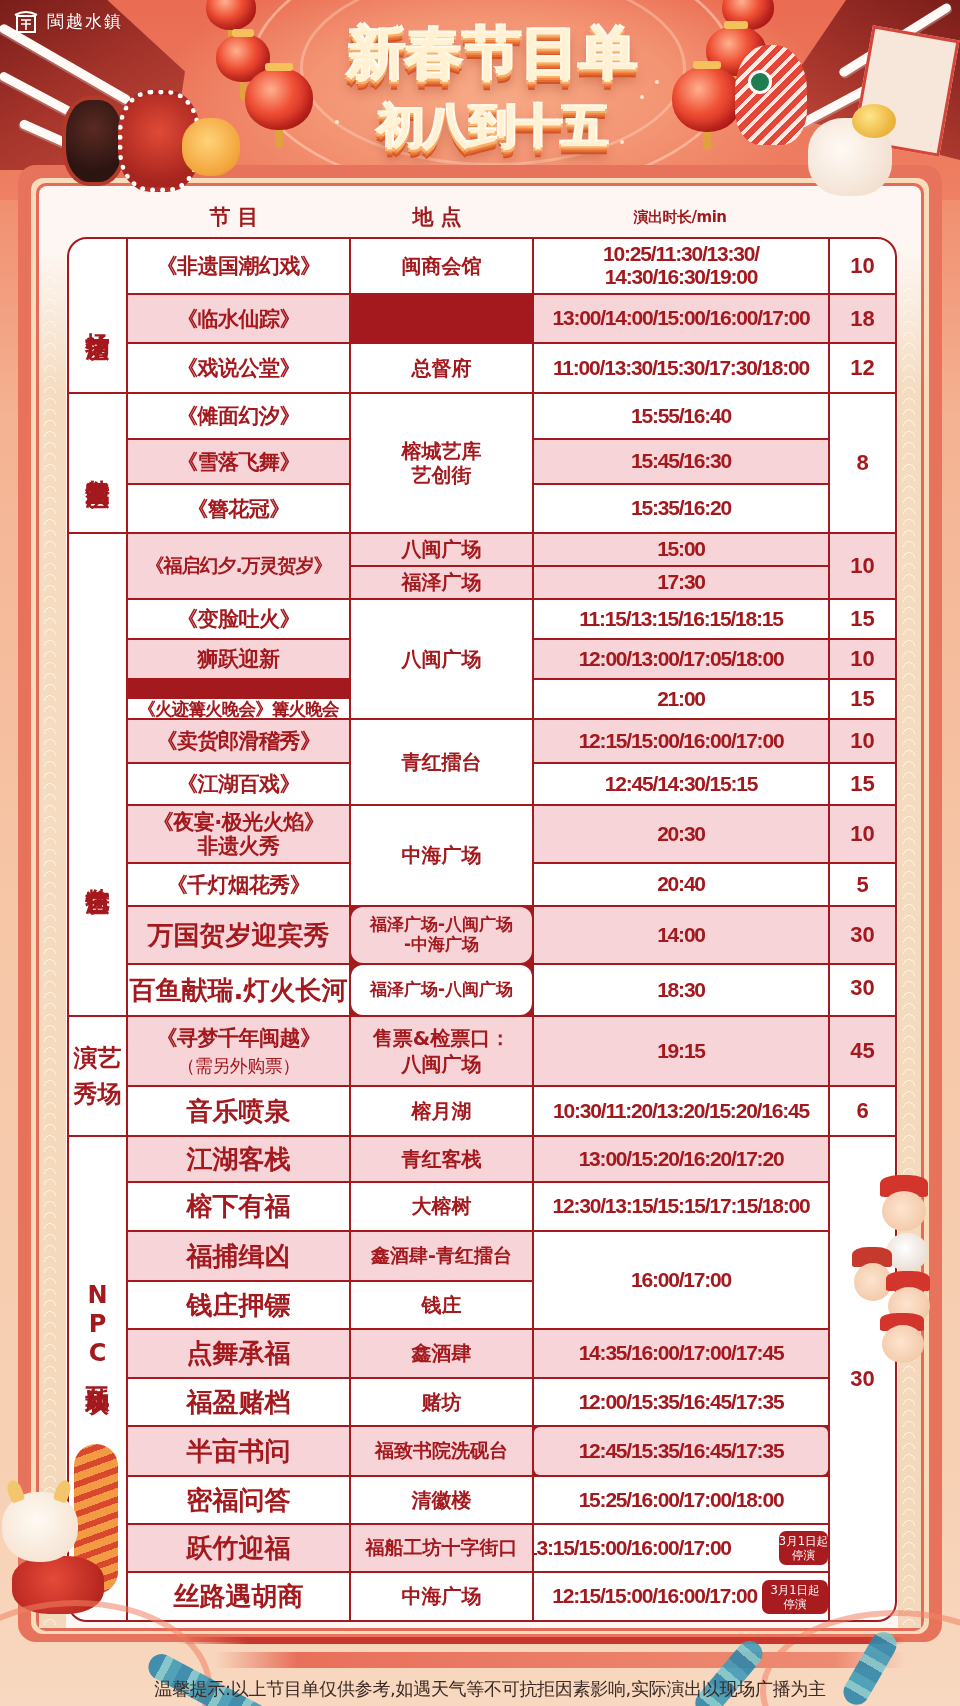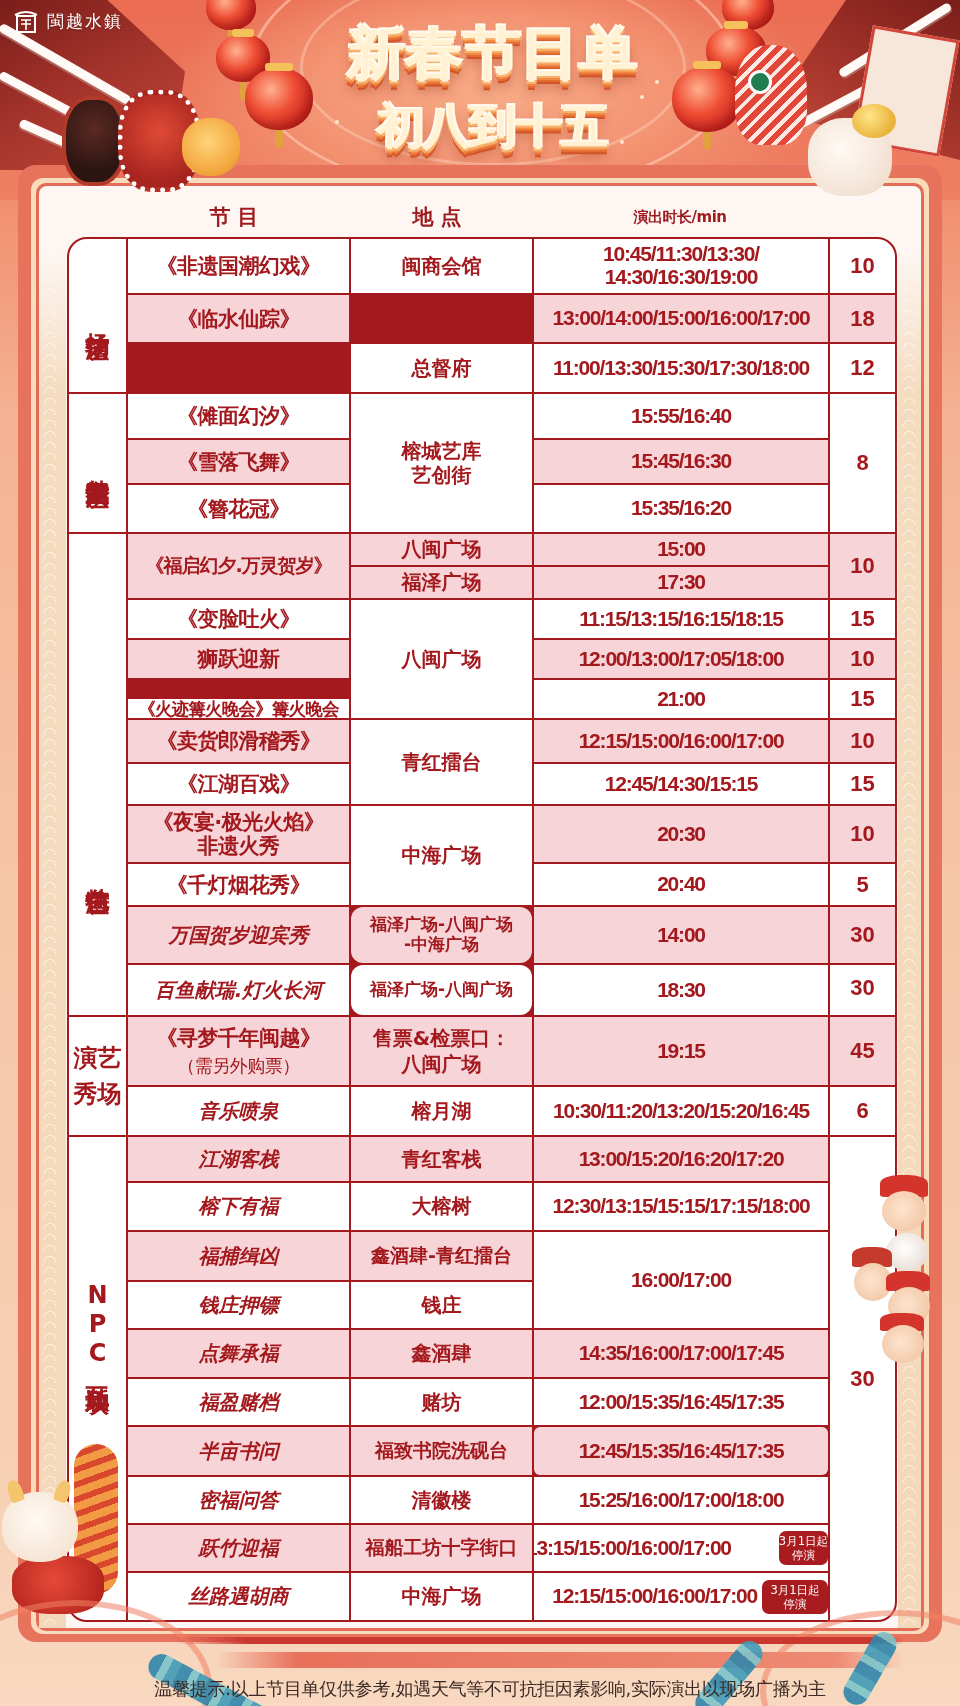--- a/index.html
+++ b/index.html
@@ -72,21 +72,21 @@
 
   .schedule { left:67px; top:237px; width:830px; height:1385px; box-sizing:border-box;
     border:2px solid #a3191e; border-radius:20px; overflow:hidden; background:#a3191e;
     display:grid; gap:2px;
     grid-template-columns: 57px 221px 181px 294px 65px;
     grid-template-rows: 54px 47px 48px 44px 43px 47px 31px 31px 38px 38px 38px 42px 40px 56px 41px 56px 50px 68px 48px 44px 47px 48px 46px 47px 46px 48px 46px 46px 47px; }
   .c { background:#ffffff; display:flex; flex-direction:column; align-items:center; justify-content:center;
        text-align:center; color:#a3191e; overflow:hidden; white-space:nowrap; }
   .pk { background:#f6d4d7; }
   .prog { font-size:21px; font-weight:bold; letter-spacing:-0.5px; }
-  .prog-l { font-size:20px; font-weight:bold;font-style:italic; }
+  .prog-l { font-size:26px; font-weight:bold; }
   .prog-s { font-size:19px; font-weight:bold; letter-spacing:-1px; }
   .prog-xs { font-size:17.5px; font-weight:bold; letter-spacing:-0.8px; }
   .loc { font-size:20px; font-weight:bold; }
   .loc-s { font-size:17px; font-weight:bold; line-height:1.15;border-radius:12px; }
   .loc-m { font-size:19px; font-weight:bold; }
   .time { font-family:"Liberation Sans", sans-serif; font-weight:bold; font-size:21px; letter-spacing:-1.2px; line-height:1.08; }
   .dur { font-family:"Liberation Sans", sans-serif; font-size:22px; font-weight:bold; }
   .cat { font-weight:bold; font-size:24px; }
   .vt { writing-mode:vertical-rl; text-orientation:upright; letter-spacing:1px; line-height:1; }
   .hz span { display:block; line-height:1.5; }
@@ -194,29 +194,30 @@
       <span>秀场</span>
     </div>
   </div>
   <div class="c cat" style="grid-row:20/30;grid-column:1;">
     <span class="vt" style="transform:translateY(-52px);">NPC互动版块</span>
   </div>
 
   <div class="c prog" style="grid-row:1;grid-column:2;">《非遗国潮幻戏》</div>
   <div class="c loc" style="grid-row:1;grid-column:3;">闽商会馆</div>
   <div class="c time" style="grid-row:1;grid-column:4;">
-    <span class="block">10:45/11:30/13:30/</span>
+    <span class="block">10:25/11:30/13:30/</span>
     <span class="block">14:30/16:30/19:00</span>
   </div>
   <div class="c dur" style="grid-row:1;grid-column:5;">10</div>
 
   <div class="c pk prog" style="grid-row:2;grid-column:2;">《临水仙踪》</div>
   <div class="c pk time" style="grid-row:2;grid-column:4;">13:00/14:00/15:00/16:00/17:00</div>
   <div class="c pk dur" style="grid-row:2;grid-column:5;">18</div>
 
+  <div class="c prog" style="grid-row:3;grid-column:2;">《戏说公堂》</div>
   <div class="c loc" style="grid-row:3;grid-column:3;">总督府</div>
   <div class="c time" style="grid-row:3;grid-column:4;">11:00/13:30/15:30/17:30/18:00</div>
   <div class="c dur" style="grid-row:3;grid-column:5;">12</div>
 
   <div class="c prog" style="grid-row:4;grid-column:2;">《傩面幻汐》</div>
   <div class="c loc" style="grid-row:4/7;grid-column:3;line-height:1.2;">
     <span class="block">榕城艺库</span>
     <span class="block">艺创街</span>
   </div>
   <div class="c time" style="grid-row:4;grid-column:4;">15:55/16:40</div>

